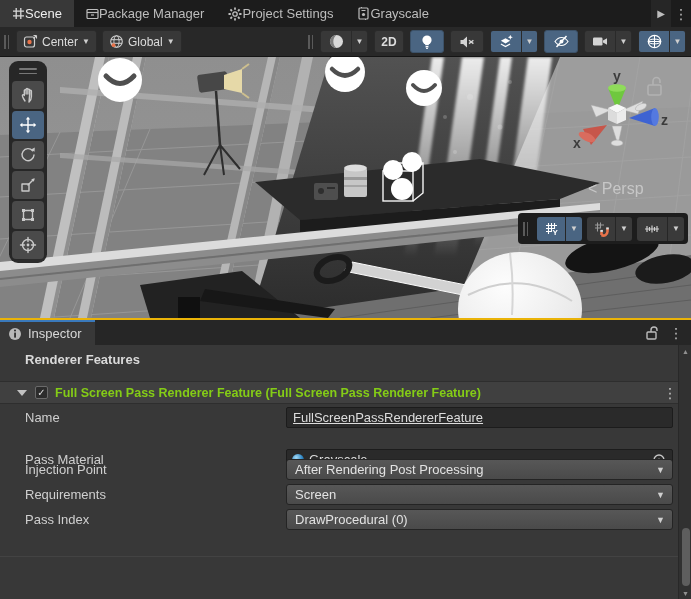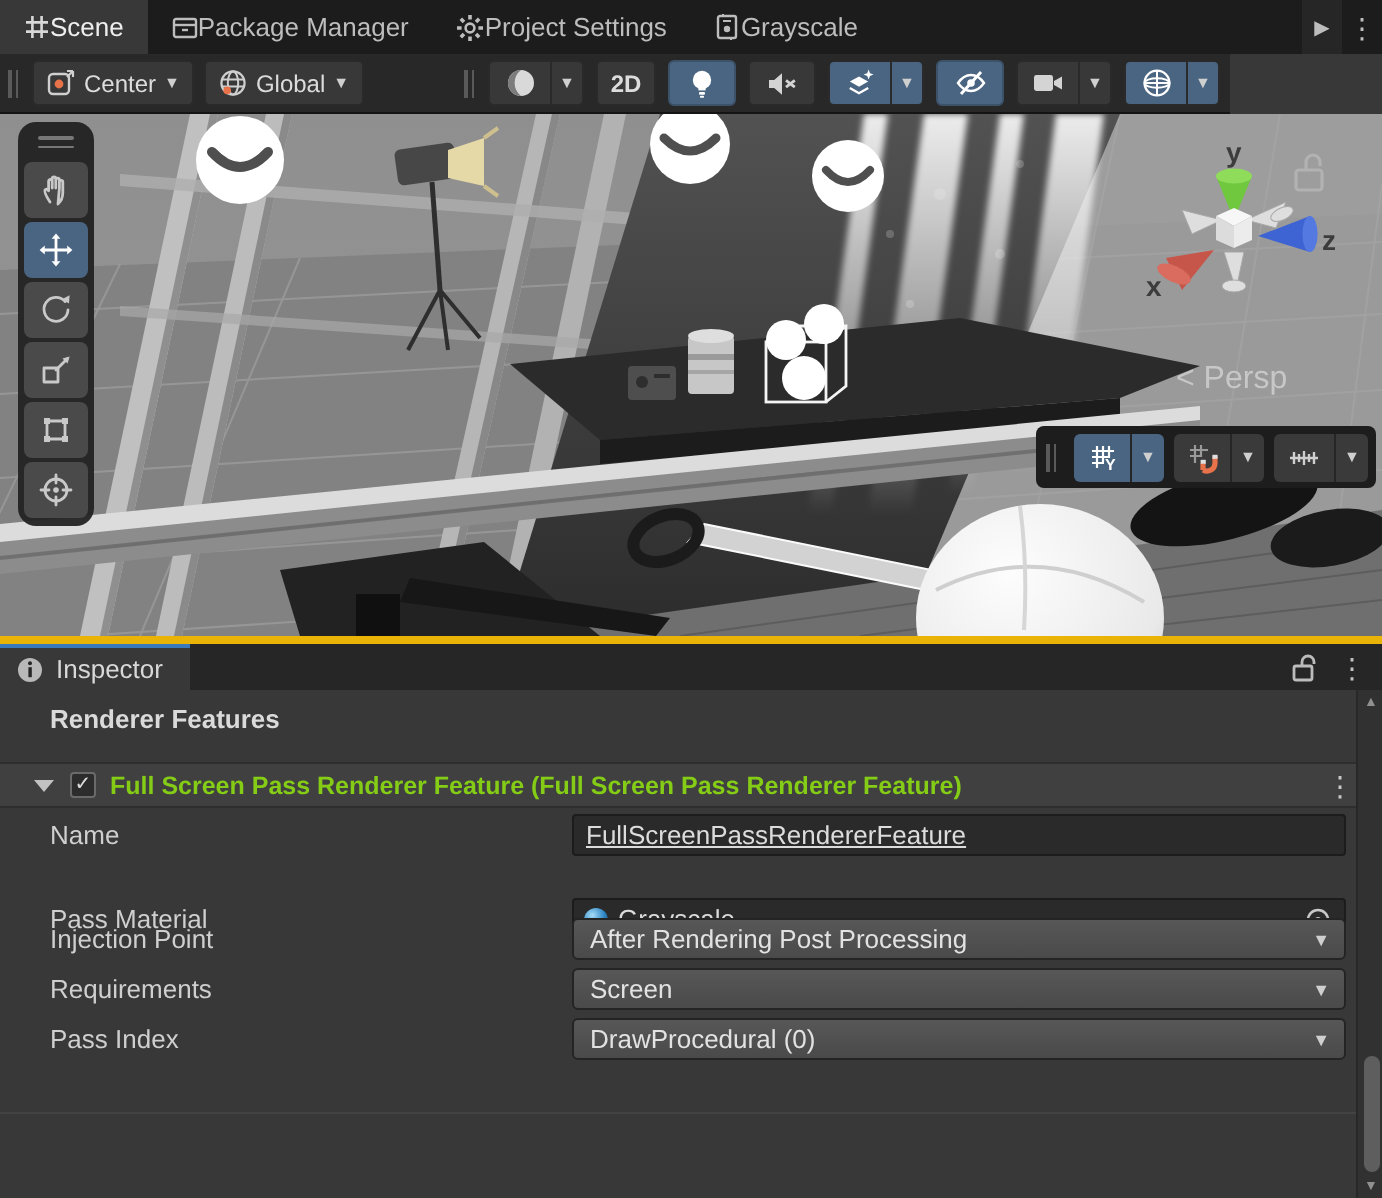--- a/index.html
+++ b/index.html
@@ -9,21 +9,21 @@
   
   .tabbar{position:absolute;left:0;top:0;width:691px;height:27px;background:#1c1c1c;display:flex;align-items:stretch;}
   .tab{display:flex;align-items:center;gap:0;padding:0 12px;color:#bdbdbd;font-size:13px;cursor:default;}
   .tab.active{background:#383838;color:#eee;}
   .tab svg{flex:0 0 auto;}
   .tabbar-right{margin-left:auto;display:flex;align-items:center;}
   .sq-btn{width:20px;height:27px;display:flex;align-items:center;justify-content:center;color:#bdbdbd;font-size:10px;background:#262626;}
   .sq-btn.kebab{background:transparent;font-size:14px;}
 
   
-  .toolbar{position:absolute;left:0;top:27px;width:615px;height:30px;background:#282828;display:flex;align-items:center;border-bottom:1px solid #141414;}
+  .toolbar{position:absolute;left:0;top:27px;width:691px;height:30px;background:#282828;display:flex;align-items:center;border-bottom:1px solid #141414;}
   .grab{width:8px;height:16px;margin:0 4px;display:flex;gap:2px;align-items:center;}
   .grab i{display:block;width:1.5px;height:14px;background:#5a5a5a;}
   .tbtn{height:23px;background:#383838;border:1px solid #2a2a2a;border-radius:3px;display:flex;align-items:center;gap:4px;padding:0 6px;color:#dcdcdc;font-size:12px;}
   .tbtn.blue{background:#4a6582;border-color:#3c5269;}
   .car{font-size:8px;color:#cfcfcf;line-height:1;}
   .split{display:flex;height:23px;border-radius:3px;overflow:hidden;border:1px solid #2a2a2a;}
   .split .seg{background:#383838;display:flex;align-items:center;justify-content:center;}
   .split .seg.main{width:30px;}
   .split .seg.arr{width:16px;border-left:1px solid #2a2a2a;}
   .split.blue .seg{background:#4a6582;}
@@ -47,21 +47,21 @@
   .pal-btn.active svg .f{fill:#fff;}
 
   
   .snapbar{position:absolute;left:518px;top:156px;height:31px;background:#1d1d1d;border-radius:4px;display:flex;align-items:center;padding:0 4px;gap:5px;}
   .snap-split{display:flex;height:24px;border-radius:3px;overflow:hidden;}
   .snap-seg{width:28px;background:#3a3a3a;display:flex;align-items:center;justify-content:center;}
   .snap-seg.arr{width:17px;border-left:1px solid #262626;}
   .snap-split.blue .snap-seg{background:#4a6582;}
 
   
-  .insp-strip{position:absolute;left:0;top:318px;width:691px;height:27px;background:#262626;border-top:4px solid #eab308;display:flex;align-items:stretch;}
+  .insp-strip{position:absolute;left:0;top:318px;width:691px;height:27px;background:#262626;border-top:2px solid #eab308;display:flex;align-items:stretch;}
   .insp-tab{display:flex;align-items:center;gap:6px;background:#383838;border-top:2px solid #3a79bb;padding:0 14px 0 8px;color:#d8d8d8;font-size:13px;}
   .strip-icons{margin-left:auto;display:flex;align-items:center;gap:10px;padding-right:8px;color:#c0c0c0;}
   .insp{position:absolute;left:0;top:345px;width:691px;height:254px;background:#383838;color:#d2d2d2;font-size:13px;}
   .sec-header{position:absolute;left:25px;top:7px;font-weight:bold;color:#dadada;}
   .feat-row{position:absolute;left:0;top:36px;width:691px;height:23px;background:#404040;border-top:1px solid #2e2e2e;border-bottom:1px solid #2e2e2e;display:flex;align-items:center;padding:0 14px 0 17px;}
   .fold{width:0;height:0;border-left:5px solid transparent;border-right:5px solid transparent;border-top:6px solid #c2c2c2;margin-right:8px;}
   .chk{width:13px;height:13px;background:#2c2c2c;border:1px solid #6a6a6a;border-radius:2px;color:#dcdcdc;font-size:10px;line-height:11px;text-align:center;margin-right:7px;}
   .feat-title{font-weight:bold;font-size:12.5px;color:#84cc16;text-align:right;}
   .kebab2{margin-left:auto;color:#c8c8c8;font-size:14px;}
   .row{position:absolute;left:0;width:691px;height:22px;}

